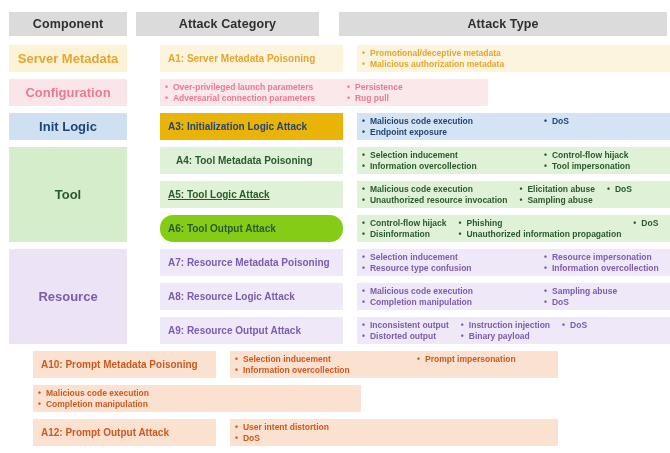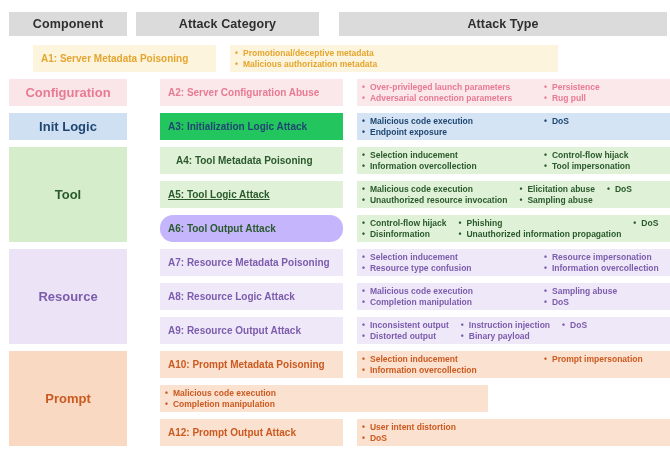--- a/index.html
+++ b/index.html
@@ -58,20 +58,21 @@
 <body>
 
 <div class="table">
   <div class="header-row">
     <div class="header-cell hc-comp" style="background: rgb(219, 219, 219); color: rgb(47, 47, 47);">Component</div>
     <div class="header-cell hc-cat" style="background: rgb(219, 219, 219); color: rgb(47, 47, 47);">Attack Category</div>
     <div class="header-cell hc-type" style="background: rgb(219, 219, 219); color: rgb(47, 47, 47);">Attack Type</div>
   </div>
   <div class="groups" id="groups">
       <div class="group-row">
+        <div class="comp-cell" style="background: rgb(252, 243, 214); color: rgb(229, 165, 47);">Server Metadata</div>
         <div class="rows-col">
           <div class="row">
             <div class="cat-cell" style="background: rgb(252, 244, 220); color: rgb(229, 165, 47);">A1: Server Metadata Poisoning</div>
             <div class="type-cell" style="background: rgb(252, 244, 220); color: rgb(229, 165, 47);">
               <div class="cols">
                 <div class="type-col">
                   <div class="type-item">
                     <div class="bullet">•</div>
                     <div class="item-text">Promotional/deceptive metadata</div>
                   </div>
@@ -82,21 +83,20 @@
                 </div>
               </div>
             </div>
           </div>
         </div>
       </div>
       <div class="group-row">
         <div class="comp-cell" style="background: rgb(250, 230, 232); color: rgb(232, 122, 147);">Configuration</div>
         <div class="rows-col">
           <div class="row">
-            <div class="cat-cell" style="background: rgb(250, 232, 234); color: rgb(232, 122, 147);">A2: Server Configuration Abuse</div>
             <div class="type-cell" style="background: rgb(250, 232, 234); color: rgb(232, 122, 147);">
               <div class="cols">
                 <div class="type-col" style="min-width: 170px;">
                   <div class="type-item">
                     <div class="bullet">•</div>
                     <div class="item-text">Over-privileged launch parameters</div>
                   </div>
                   <div class="type-item">
                     <div class="bullet">•</div>
                     <div class="item-text">Adversarial connection parameters</div>
@@ -114,21 +114,21 @@
                 </div>
               </div>
             </div>
           </div>
         </div>
       </div>
       <div class="group-row">
         <div class="comp-cell" style="background: rgb(207, 224, 243); color: rgb(31, 70, 114);">Init Logic</div>
         <div class="rows-col">
           <div class="row">
-            <div class="cat-cell" style="background: #22c55e; color: rgb(31, 70, 114);">A3: Initialization Logic Attack</div>
+            <div class="cat-cell" style="background: #eab308; color: rgb(31, 70, 114);">A3: Initialization Logic Attack</div>
             <div class="type-cell" style="background: rgb(212, 228, 245); color: rgb(31, 70, 114);">
               <div class="cols">
                 <div class="type-col" style="min-width: 170px;">
                   <div class="type-item">
                     <div class="bullet">•</div>
                     <div class="item-text">Malicious code execution</div>
                   </div>
                   <div class="type-item">
                     <div class="bullet">•</div>
                     <div class="item-text">Endpoint exposure</div>
@@ -202,21 +202,21 @@
                 <div class="type-col">
                   <div class="type-item">
                     <div class="bullet">•</div>
                     <div class="item-text">DoS</div>
                   </div>
                 </div>
               </div>
             </div>
           </div>
           <div class="row">
-            <div class="cat-cell" style="background: #c4b5fd; color: rgb(42, 90, 43); border-radius: 13px;">A6: Tool Output Attack</div>
+            <div class="cat-cell" style="background: #84cc16; color: rgb(42, 90, 43); border-radius: 13px;">A6: Tool Output Attack</div>
             <div class="type-cell" style="background: rgb(223, 241, 215); color: rgb(42, 90, 43);">
               <div class="cols">
                 <div class="type-col">
                   <div class="type-item">
                     <div class="bullet">•</div>
                     <div class="item-text">Control-flow hijack</div>
                   </div>
                   <div class="type-item">
                     <div class="bullet">•</div>
                     <div class="item-text">Disinformation</div>
@@ -329,21 +329,20 @@
                     <div class="bullet">•</div>
                     <div class="item-text">DoS</div>
                   </div>
                 </div>
               </div>
             </div>
           </div>
         </div>
       </div>
       <div class="group-row">
-        <div class="comp-cell" style="background: rgb(250, 217, 195); color: rgb(203, 90, 33);">Prompt</div>
         <div class="rows-col">
           <div class="row">
             <div class="cat-cell" style="background: rgb(251, 225, 207); color: rgb(203, 90, 33);">A10: Prompt Metadata Poisoning</div>
             <div class="type-cell" style="background: rgb(251, 225, 207); color: rgb(203, 90, 33);">
               <div class="cols">
                 <div class="type-col" style="min-width: 170px;">
                   <div class="type-item">
                     <div class="bullet">•</div>
                     <div class="item-text">Selection inducement</div>
                   </div>

